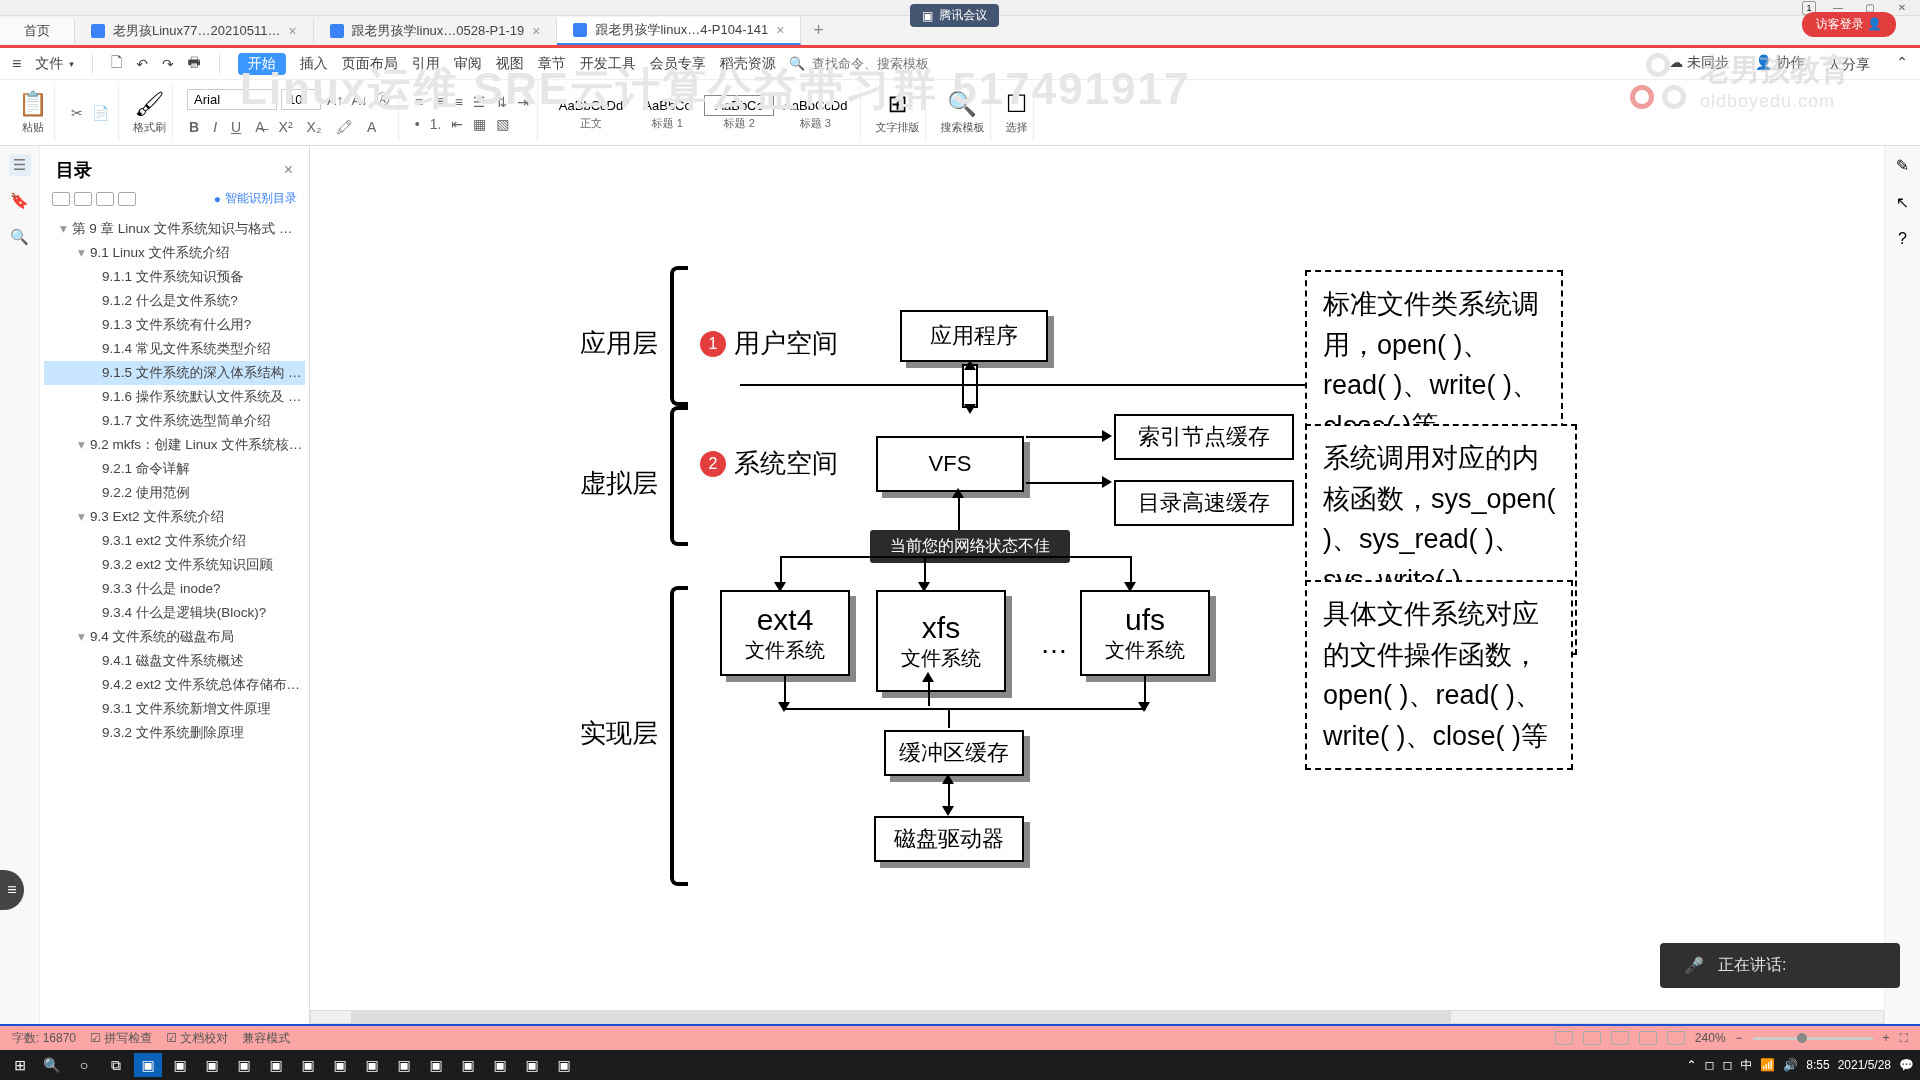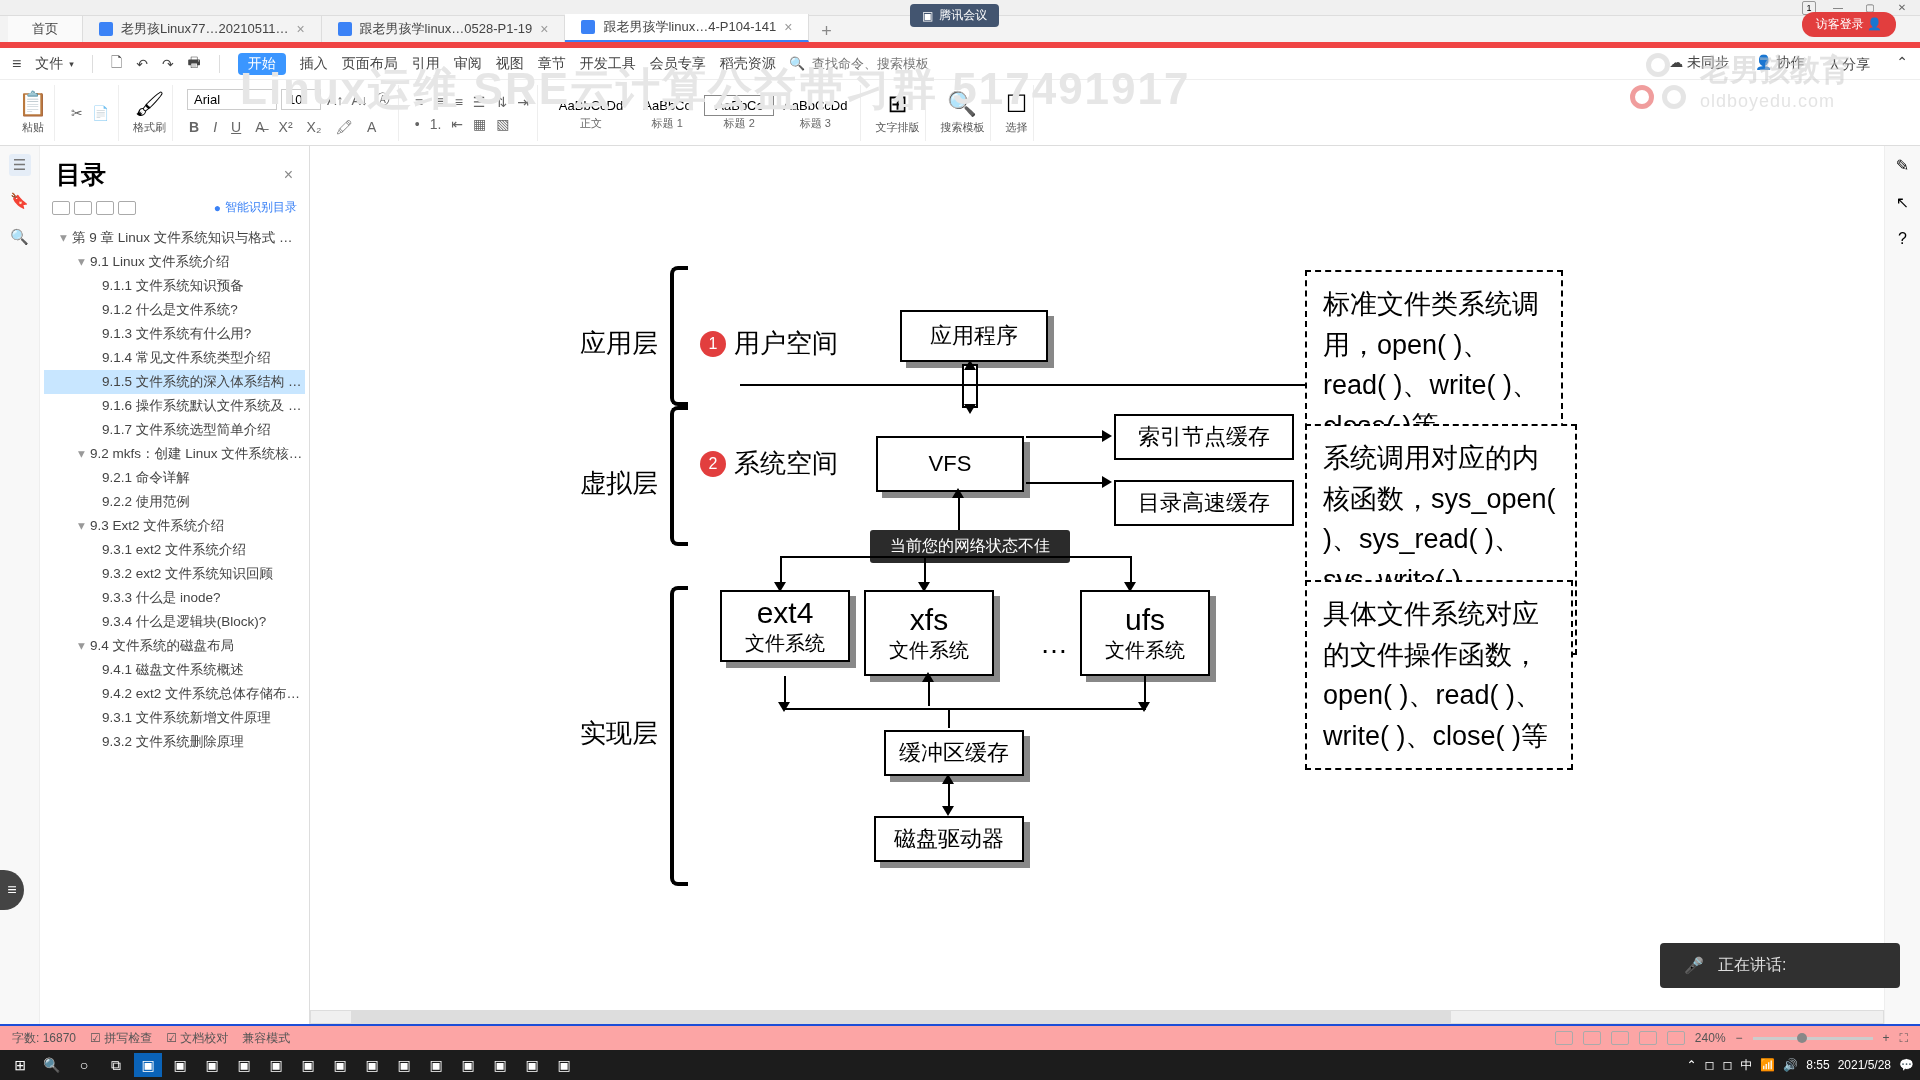--- a/index.html
+++ b/index.html
@@ -1,21 +1,21 @@
 <!DOCTYPE html>
 <html><head>
 <meta charset="utf-8">
 <style>
 *{box-sizing:border-box;margin:0;padding:0;font-family:"Microsoft YaHei",Arial,sans-serif}
 body{width:1920px;height:1080px;background:#e0e0e0;overflow:hidden;position:relative}
 .win{position:absolute;inset:0;background:#fff}
 .titlebar{height:16px;background:#f0f0f0;display:flex;justify-content:flex-end;align-items:center;gap:12px;padding:0 8px;border-bottom:1px solid #ddd}
 .tb-btn{width:20px;height:12px;display:flex;align-items:center;justify-content:center;font-size:10px;color:#666}
 .tencent-badge{position:absolute;top:4px;left:910px;background:#435570;color:#fff;padding:3px 12px;border-radius:4px;font-size:12px;display:flex;align-items:center;gap:6px}
-.tabs{height:32px;background:#f3f3f3;display:flex;align-items:flex-end;padding-left:8px;border-bottom:6px solid #ef4444}
+.tabs{height:32px;background:#f3f3f3;display:flex;align-items:center;border-bottom:3px solid #ef4444}
 .tab{display:flex;align-items:center;gap:8px;padding:4px 16px;font-size:13px;color:#444;border-right:1px solid #ddd;position:relative}
 .tab.first{background:#fafafa;padding:4px 24px}
 .tab.active{background:#fff;border-bottom:2px solid #3b82f6}
 .tab-icon{width:14px;height:14px;background:#3b82f6;border-radius:2px}
 .tab-close{color:#999;font-size:14px}
 .tab-add{padding:0 12px;font-size:18px;color:#888}
 .login-badge{position:absolute;top:12px;right:24px;background:#e23e3e;color:#fff;padding:4px 14px;border-radius:12px;font-size:12px}
 .menubar{height:32px;background:#fff;display:flex;align-items:center;padding:0 12px;gap:14px;border-bottom:1px solid #eee;font-size:14px;color:#444}
 .menu-badge{width:14px;height:14px;border:1px solid #999;border-radius:2px;font-size:9px;display:flex;align-items:center;justify-content:center}
 .menu-hamburger{font-size:16px}
@@ -50,21 +50,21 @@
 .wm-txt{color:#c8c8c8}
 .wm-cn{font-size:30px;font-weight:bold}
 .wm-en{font-size:18px;letter-spacing:1px}
 .wm-big{position:absolute;top:60px;left:240px;font-size:44px;font-weight:bold;color:#e6e6e6;z-index:0;letter-spacing:2px}
 .body{display:flex;height:930px}
 .left-icons{width:40px;background:#f8f8f8;border-right:1px solid #eee;display:flex;flex-direction:column;align-items:center;padding-top:8px;gap:14px}
 .li-icon{width:22px;height:22px;display:flex;align-items:center;justify-content:center;color:#777;font-size:15px;border-radius:3px}
 .li-icon.active{background:#e5edf7}
 .outline{width:270px;background:#fff;border-right:1px solid #ddd;padding:8px 4px;position:relative}
 .outline-hdr{display:flex;align-items:center;justify-content:space-between;padding:4px 12px}
-.outline-title{font-size:25px;font-weight:bold}
+.outline-title{font-size:18px;font-weight:bold}
 .outline-close{color:#888}
 .outline-tools{display:flex;justify-content:space-between;padding:4px 8px 10px 8px;align-items:center}
 .ot-left{display:flex;gap:4px}
 .ot-box{width:18px;height:14px;border:1px solid #aaa;border-radius:2px}
 .ot-smart{font-size:12px;color:#3b82f6;display:flex;align-items:center;gap:4px}
 .tree{font-size:13.5px;color:#444}
 .tree-item{padding:3px 0 3px 30px;cursor:pointer;white-space:nowrap;overflow:hidden;text-overflow:ellipsis}
 .tree-item.l0{padding-left:16px}
 .tree-item.l1{padding-left:34px}
 .tree-item.l2{padding-left:58px}
@@ -380,25 +380,25 @@
         <div class="arrow arrow-v" style="top:410px;left:470px;height:30px"></div>
         <div class="arrow-head down" style="top:436px;left:464px"></div>
         <div class="arrow arrow-v" style="top:410px;left:614px;height:30px"></div>
         <div class="arrow-head down" style="top:436px;left:608px"></div>
         <div class="arrow arrow-v" style="top:410px;left:820px;height:30px"></div>
         <div class="arrow-head down" style="top:436px;left:814px"></div>
 
         <div class="layer-label" style="top:570px;left:270px">实现层</div>
         <div class="bracket" style="top:440px;left:360px;height:300px;width:18px"></div>
 
-        <div class="box box3d" style="top:444px;left:410px;width:130px;height:72px">
+        <div class="box box3d" style="top:444px;left:410px;width:130px;height:86px">
           <div class="fs-box">ext4</div>
           <div class="fs-sub">文件系统</div>
         </div>
-        <div class="box box3d" style="top:444px;left:554px;width:130px;height:86px">
+        <div class="box box3d" style="top:444px;left:566px;width:130px;height:102px">
           <div class="fs-box">xfs</div>
           <div class="fs-sub">文件系统</div>
         </div>
         <div class="ellipsis" style="top:482px;left:730px">…</div>
         <div class="box box3d" style="top:444px;left:770px;width:130px;height:86px">
           <div class="fs-box">ufs</div>
           <div class="fs-sub">文件系统</div>
         </div>
 
         <div class="arrow arrow-v" style="top:530px;left:474px;height:30px"></div>

